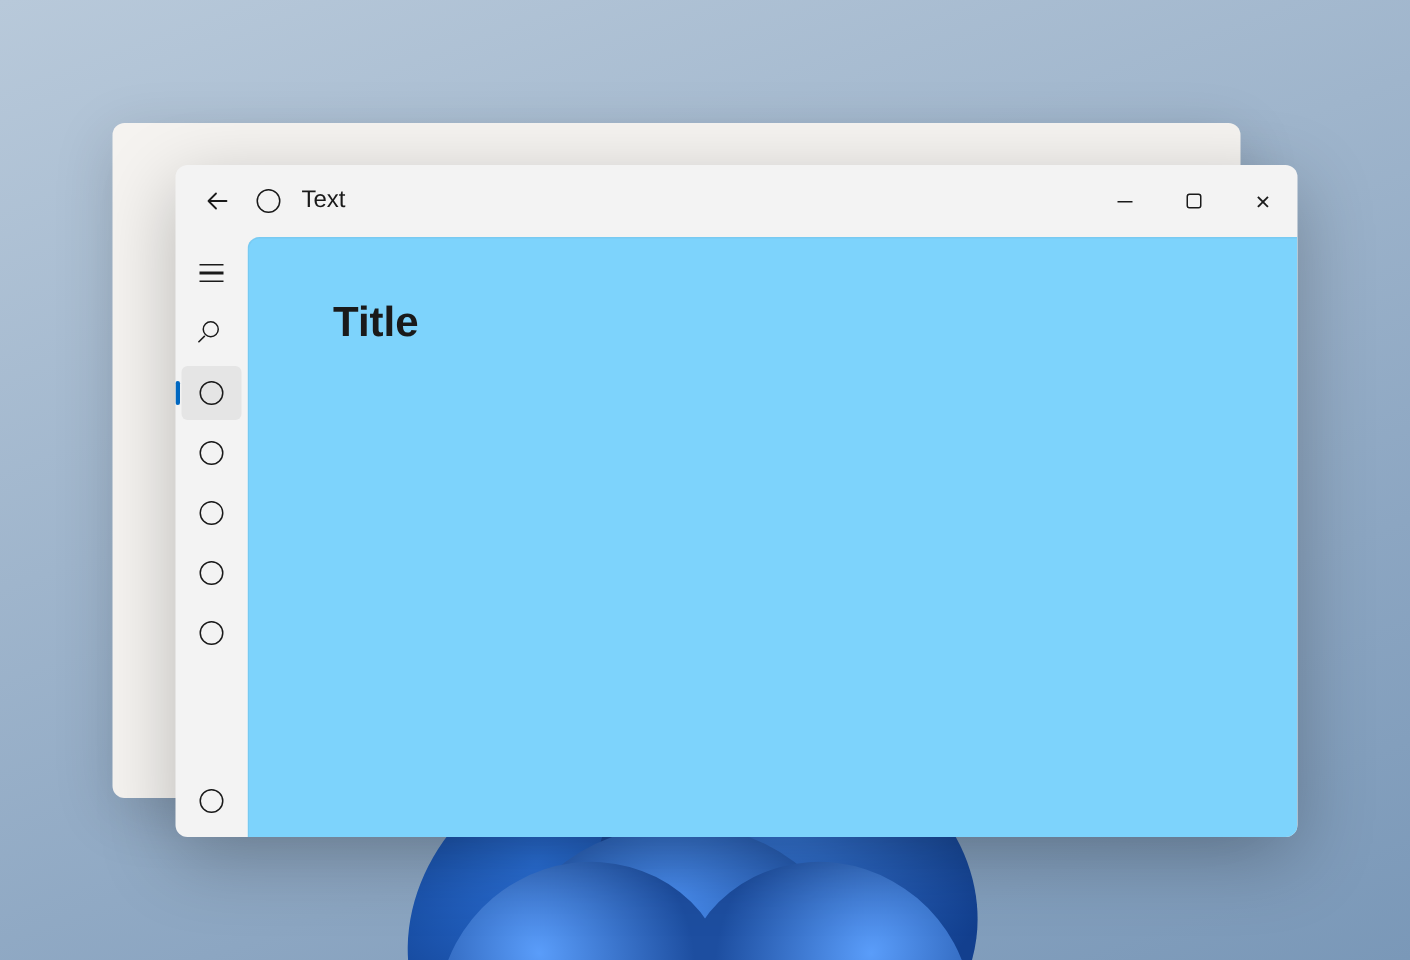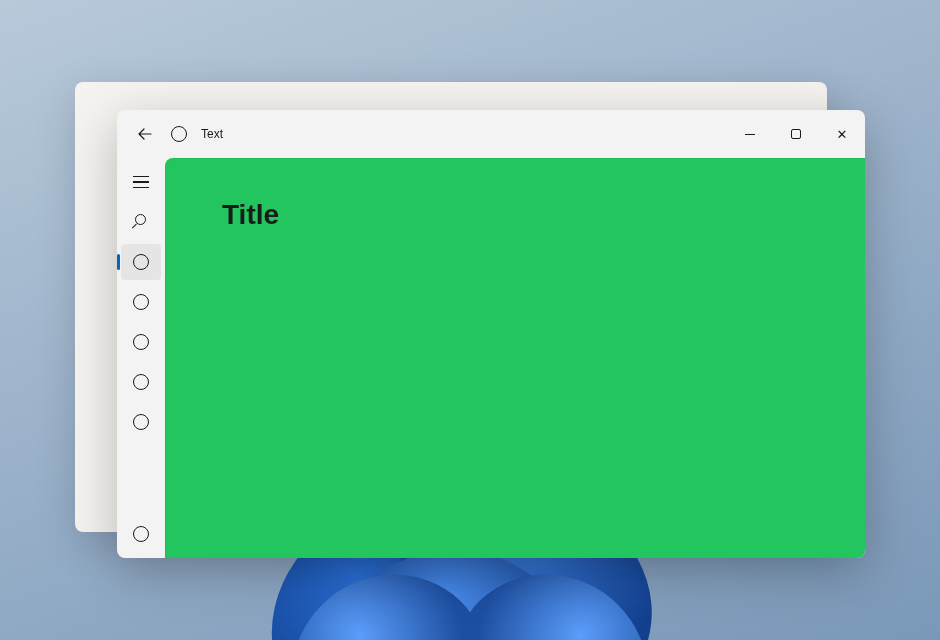--- a/index.html
+++ b/index.html
@@ -93,21 +93,21 @@
       border: 1.2px solid #1a1a1a;
       border-radius: 50%;
     }
     .title-icon-wrap {
       margin-left: 6px;
       display: flex;
       align-items: center;
     }
     .title-text {
       margin-left: 14px;
-      font-size: 12px;
+      font-size: 16px;
       color: #1a1a1a;
     }
     .caption-buttons {
       margin-left: auto;
       display: flex;
     }
     .caption-btn {
       width: 46px;
       height: 32px;
       display: flex;
@@ -186,21 +186,21 @@
       height: 6px;
       background: #1a1a1a;
       top: 10px;
       left: 3px;
       transform: rotate(45deg);
       transform-origin: top;
     }
 
     .content-area {
       flex: 1;
-      background: #22c55e;
+      background: #7dd3fc;
       border-top-left-radius: 8px;
       border: 1px solid rgba(0,0,0,0.04);
       border-right: none;
       border-bottom: none;
       padding: 40px 56px;
     }
     .page-title {
       font-size: 28px;
       font-weight: 600;
       color: #1a1a1a;

